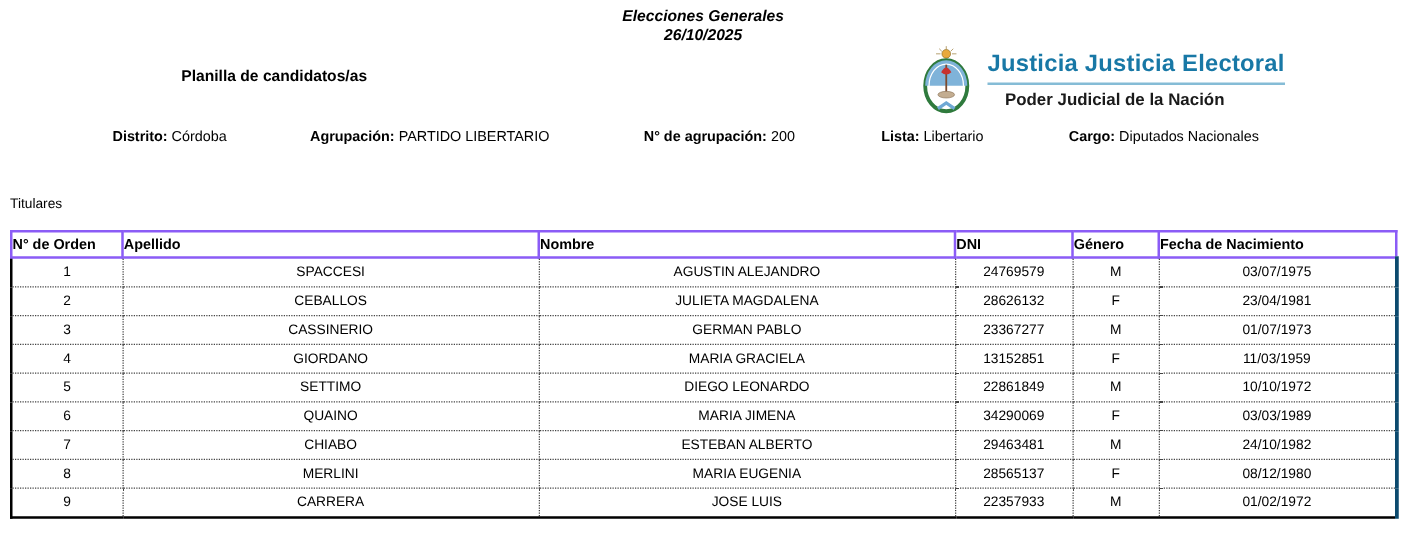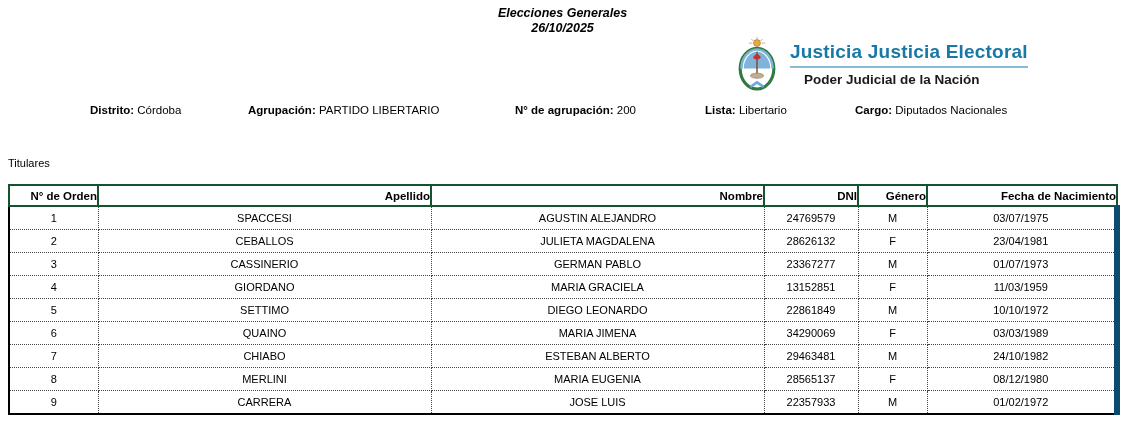--- a/index.html
+++ b/index.html
@@ -32,45 +32,46 @@
   .info-item{position:absolute;top:104px;font-size:11.5px;white-space:nowrap;}
   .info-item b{font-weight:bold;}
   .i0{left:90px;} .i1{left:248px;} .i2{left:515px;} .i3{left:705px;} .i4{left:855px;}
   .section-label{position:absolute;left:8px;top:157px;font-size:11px;}
   table.cand{
     position:absolute;left:8px;top:184px;
     border-collapse:collapse;table-layout:fixed;
     width:1108px;font-size:11px;
   }
   table.cand th{
-    border:2px solid #14532d;
+    border:2px solid #8b5cf6;
     font-weight:bold;font-size:11.5px;
-    height:19px;text-align:right;padding:0;
+    height:19px;text-align:left;padding:0;
     overflow:hidden;white-space:nowrap;
   }
   table.cand tbody td{
     border:1px dotted #444;
     height:22px;text-align:center;padding:0;
     overflow:hidden;white-space:nowrap;
   }
   table.cand tbody td:first-child{border-left:2px solid #000;}
-  table.cand tbody td:last-child{border-right:6px solid #0c4a6e;}
+  table.cand tbody td:last-child{border-right:3px solid #0c4a6e;}
   table.cand tbody tr:first-child td{border-top:2px solid #000;}
   table.cand tbody tr:last-child td{border-bottom:2px solid #000;}
 </style>
 </head>
 <body>
 
 <div class="page">
 
   <div class="title-block">
     <div>Elecciones Generales</div>
     <div>26/10/2025</div>
   </div>
 
+  <div class="subtitle">Planilla de candidatos/as</div>
 
   <div class="logo">
     <span>
       <svg width="48" height="56" viewBox="0 0 47 54">
         <g fill="#e9a93c" stroke="#8a6a1f" stroke-width="0.5">
           <line x1="23.5" y1="0.5" x2="23.5" y2="3"></line>
           <line x1="18" y1="2.5" x2="20" y2="4.5"></line>
           <line x1="29" y1="2.5" x2="27" y2="4.5"></line>
           <line x1="15.5" y1="6.5" x2="19" y2="6.5"></line>
           <line x1="31.5" y1="6.5" x2="28" y2="6.5"></line>

